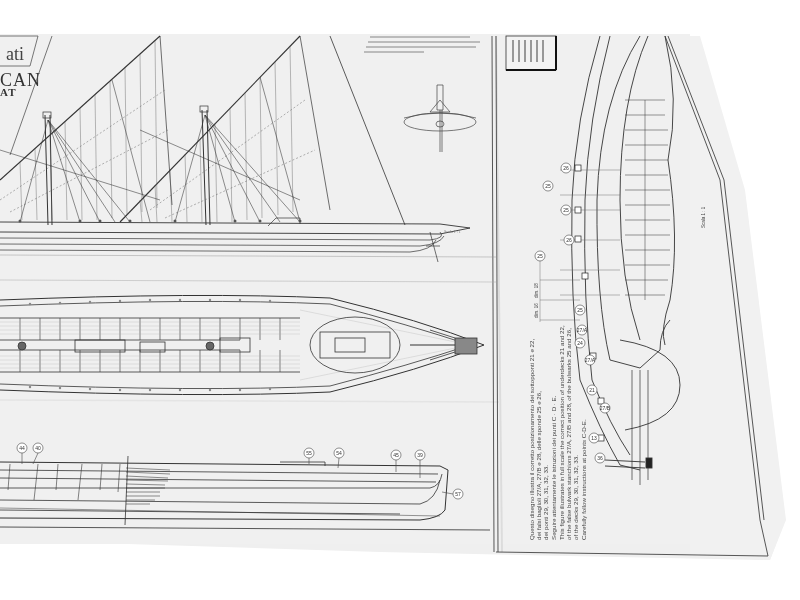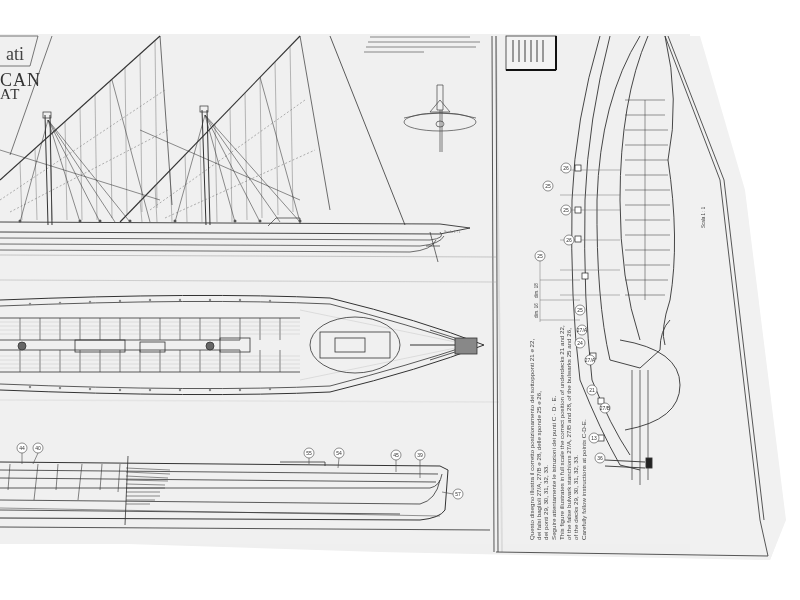--- a/index.html
+++ b/index.html
@@ -321,21 +321,21 @@
       </g>
     <g>
         <circle cx="600" cy="458" r="5"></circle>
         <text x="600" y="460" text-anchor="middle" stroke="none" fill="#333">36</text>
       </g>
   </g>
 </svg>
 
 <div class="plan-text title-frag" style="left:6px;top:44px;font-size:18px;">ati</div>
 <div class="plan-text" style="left:0px;top:70px;font-size:18px;letter-spacing:1px;">CAN</div>
-<div class="plan-text" style="left:0px;top:86px;font-size:15px;letter-spacing:1px;">AT</div>
+<div class="plan-text" style="left:0px;top:86px;font-size:11px;letter-spacing:1px;font-weight:bold;">AT</div>
 
 <div class="rot-text" style="left:528px;top:540px;">
   <div>Questo disegno illustra il corretto posizionamento dei sottopponti 21 e 22,</div>
   <div>dei falsi baglioli 27/A, 27/B e 28, delle sponde 25 e 26,</div>
   <div>dei ponti 29, 30, 31, 32, 33.</div>
   <div>Seguire attentamente le istruzioni dei punti C · D · E.</div>
 </div>
 <div class="rot-text" style="left:558px;top:540px;">
   <div>This figure illustrates in full scale the correct position of underdecks 21 and 22,</div>
   <div>of the false bulwark stanchions 27/A, 27/B and 28, of the bulwarks 25 and 26,</div>

